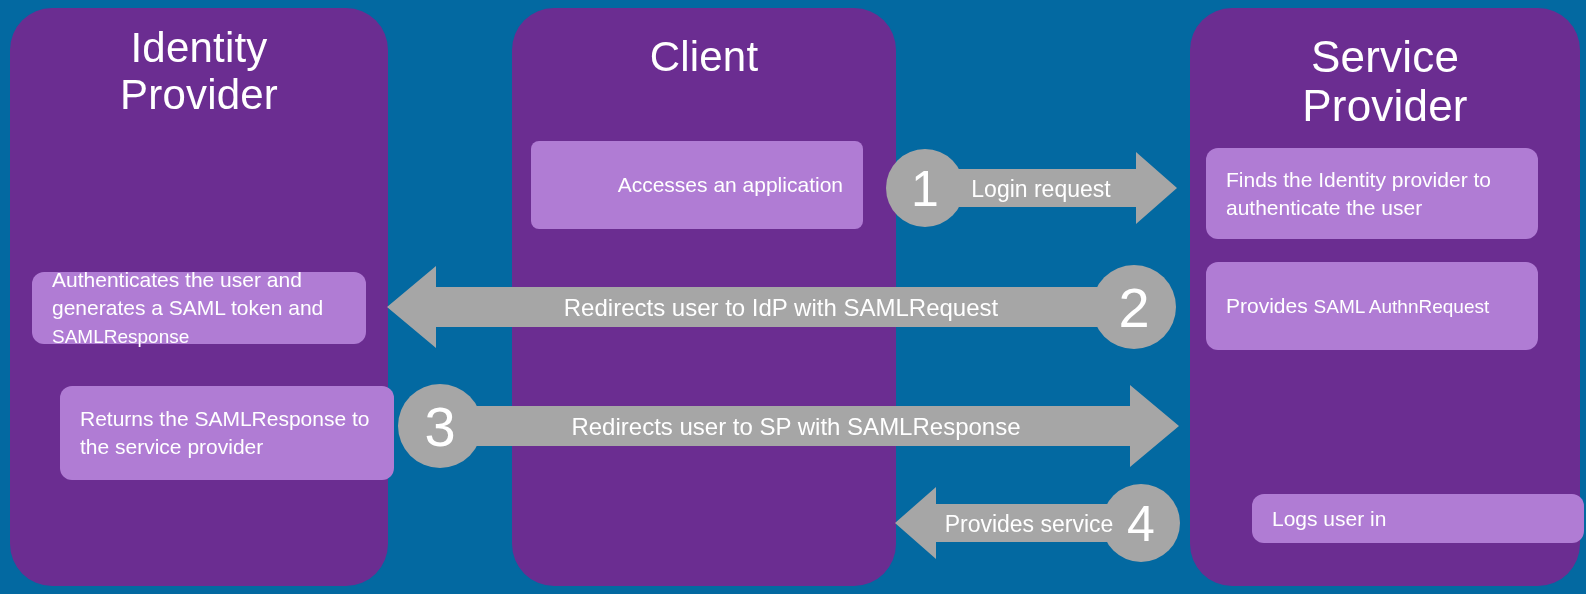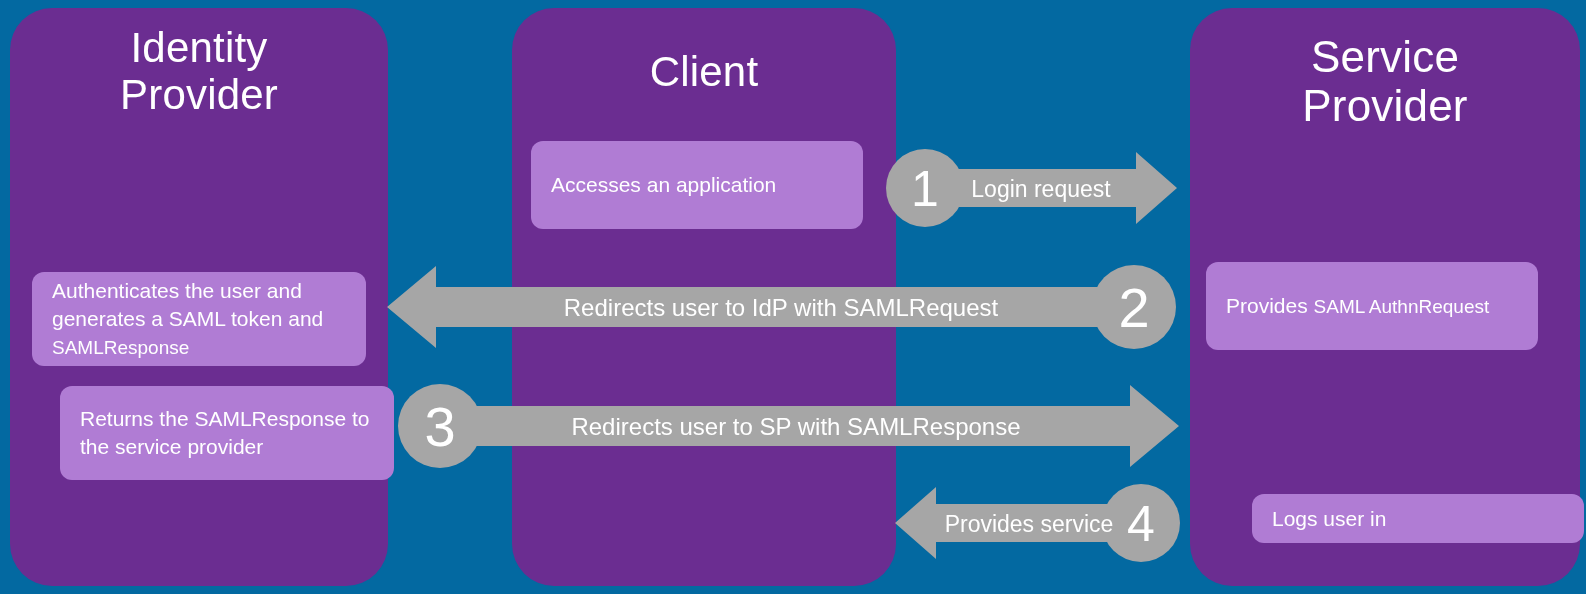--- a/index.html
+++ b/index.html
@@ -36,21 +36,21 @@
     font-weight: 400;
     line-height: 1.12;
     letter-spacing: 0.2px;
   }
 
   #panel-idp  { left: 10px;   top: 8px;  width: 378px; height: 578px; }
   #panel-client { left: 512px; top: 8px;  width: 384px; height: 578px; }
   #panel-sp   { left: 1190px; top: 8px;  width: 390px; height: 578px; }
 
   #panel-idp .panel-title    { top: 16px; font-size: 42px; }
-  #panel-client .panel-title { top: 40px; font-size: 42px; }
+  #panel-client .panel-title { top: 25px; font-size: 42px; }
   #panel-sp .panel-title     { top: 24px; font-size: 44px; }
 
   
   .item-box {
     position: absolute;
     background: #B07CD4;
     border-radius: 12px;
     box-sizing: border-box;
     color: #ffffff;
     display: flex;
@@ -61,27 +61,28 @@
     font-size: 21px;
     line-height: 1.33;
     font-weight: 400;
     color: #ffffff;
   }
   .item-text .small {
     font-size: 19px;
   }
 
   
-  #idp-box-1 { left: 32px; top: 272px; width: 334px; height: 94px; }
+  #idp-box-1 { left: 32px; top: 272px; width: 334px; height: 72px; }
   #idp-box-2 { left: 32px; top: 386px; width: 334px; height: 94px; margin-left: 28px; }
 
   
   #client-box-1 {
     left: 531px; top: 141px; width: 332px; height: 88px;
-    justify-content: flex-start;
+    justify-content: flex-end;
+    border-radius: 8px;
   }
   #client-box-1 .item-text { text-align: center; }
 
   
   #sp-box-1 { left: 1206px; top: 148px; width: 332px; height: 91px; }
   #sp-box-2 { left: 1206px; top: 262px; width: 332px; height: 88px; }
   #sp-box-3 { left: 1206px; top: 373px; width: 332px; height: 93px; }
   #sp-box-4 { left: 1206px; top: 494px; width: 332px; height: 49px; margin-left: 46px; }
 
   
@@ -138,20 +139,23 @@
     <div class="item-text"><span>Accesses an application</span></div>
   </div>
 
   <div class="panel" id="panel-sp">
     <div class="panel-title">
       <div>Service</div>
       <div>Provider</div>
     </div>
   </div>
 
+  <div class="item-box" id="sp-box-1">
+    <div class="item-text"><span>Finds the Identity provider to authenticate the user</span></div>
+  </div>
 
   <div class="item-box" id="sp-box-2">
     <div class="item-text"><span>Provides </span><span class="small">SAML AuthnRequest</span></div>
   </div>
 
 
   <div class="item-box" id="sp-box-4">
     <div class="item-text"><span>Logs user in</span></div>
   </div>
 

